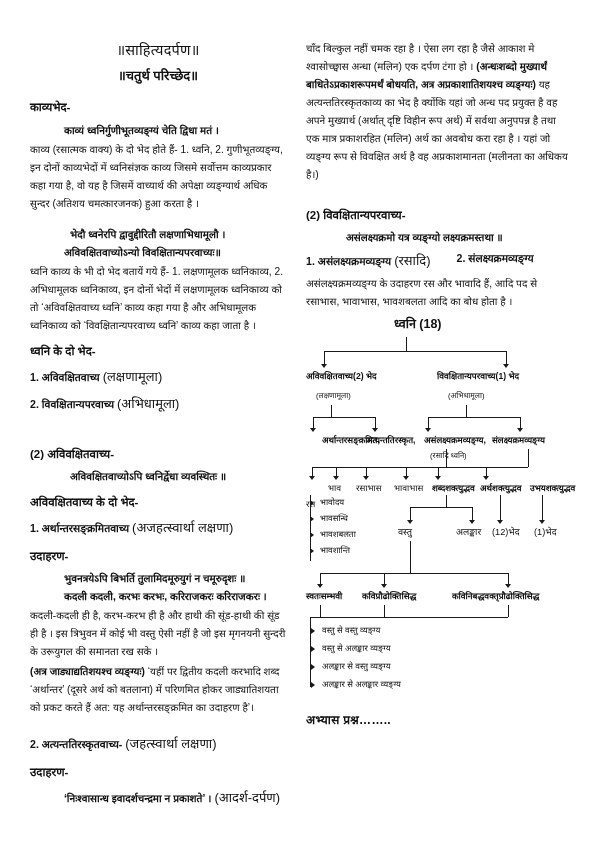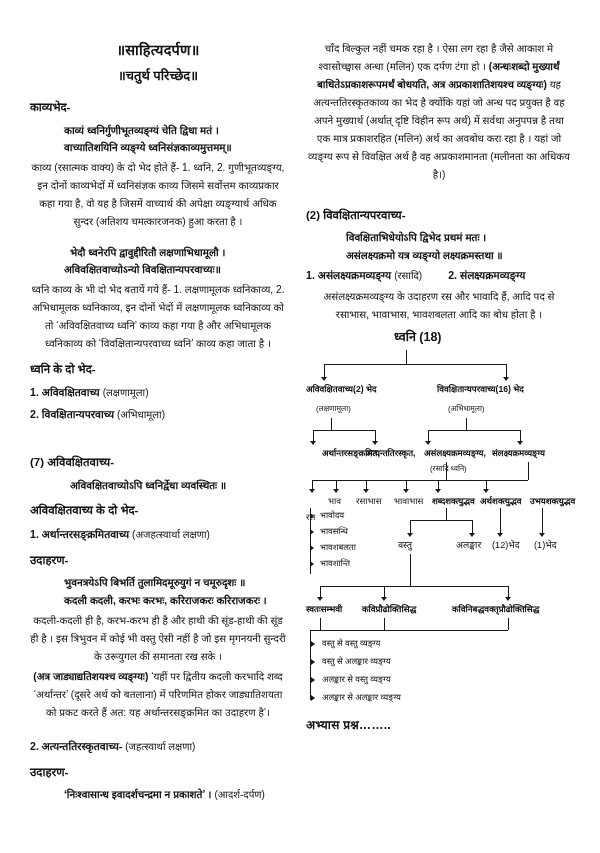--- a/index.html
+++ b/index.html
@@ -14,40 +14,40 @@
     padding:40px 28px 18px 30px;
     box-sizing:border-box;
     display:flex;gap:14px;
   }
   .col{width:268px;box-sizing:border-box;}
   .col.left{padding-right:4px;}
   .col.right{padding-left:2px;}
 
   
   .title{
-    text-align:center;font-weight:bold;font-size:14.5px;
+    text-align:center;font-weight:normal;font-size:14.5px;
     letter-spacing:.2px;margin:0 0 4px 0;line-height:1.5;
   }
   .subtitle{
     text-align:center;font-weight:bold;font-size:13px;
     margin:0 0 14px 0;line-height:1.5;
   }
   .head{font-weight:bold;font-size:11.5px;margin:10px 0 5px 0;line-height:1.5;}
   .head.tight{margin-top:8px;}
   .shloka{
     font-weight:bold;font-size:10.3px;line-height:1.72;
     margin:0 0 0 34px;
   }
   .shloka.ind2{margin-left:40px;}
   .para{
     font-size:10.2px;line-height:1.76;margin:2px 0 0 0;
-    text-align:center;
+    text-align:left;
   }
   .para b{font-weight:bold;}
-  .small{font-size:10px;font-weight:normal;}
+  .small{font-size:13px;font-weight:normal;}
   .numline{font-size:10.6px;font-weight:bold;line-height:1.85;margin:2px 0 0 0;}
   .numline .small{font-weight:normal;}
   .gap-m{height:13px;}
   .gap-l{height:20px;}
   .inline-pair{display:flex;gap:26px;}
 
   
   .diagram{position:relative;width:268px;height:378px;margin-top:6px;}
   .node{
     position:absolute;font-size:8.6px;font-weight:bold;
@@ -66,35 +66,34 @@
     border-right:3.2px solid transparent;
     border-top:4.6px solid #1a1a1a;
   }
   .arw.r{
     border-top:3.2px solid transparent;
     border-bottom:3.2px solid transparent;
     border-left:4.6px solid #1a1a1a;
     border-right:0;
   }
   .leaflist{position:absolute;font-size:8.4px;line-height:1.25;white-space:nowrap;}
-  .closing{font-size:12px;font-weight:bold;margin-top:8px;letter-spacing:.3px;}
+  .closing{font-size:12px;font-weight:bold;margin-top:16px;letter-spacing:.3px;}
 </style>
 </head>
 <body>
 
 <div class="page">
 
   <div class="col left">
 
     <div class="title">॥साहित्यदर्पण॥</div>
     <div class="subtitle">॥चतुर्थ परिच्छेद॥</div>
 
     <div class="head">काव्यभेद-</div>
     <div class="shloka">काव्यं ध्वनिर्गुणीभूतव्यङ्ग्यं चेति द्विधा मतं ।</div>
-    <div class="shloka">वाच्यातिशयिनि व्यङ्ग्ये ध्वनिसंज्ञकाव्यमुत्तमम्॥</div>
     <div class="para">काव्य (रसात्मक वाक्य) के दो भेद होते हैं- 1. ध्वनि, 2. गुणीभूतव्यङ्ग्य, इन दोनों काव्यभेदों में ध्वनिसंज्ञक काव्य जिसमे सर्वोत्तम काव्यप्रकार कहा गया है, वो यह है जिसमें वाच्यार्थ की अपेक्षा व्यङ्ग्यार्थ अधिक सुन्दर (अतिशय चमत्कारजनक) हुआ करता है ।</div>
 
     <div class="gap-m"></div>
 
     <div class="shloka ind2">भेदौ ध्वनेरपि द्वावुद्दीरितौ लक्षणाभिधामूलौ ।</div>
     <div class="shloka">अविवक्षितवाच्योऽन्यो विवक्षितान्यपरवाच्यः॥</div>
     <div class="para">ध्वनि काव्य के भी दो भेद बतायें गये हैं- 1. लक्षणामूलक ध्वनिकाव्य, 2. अभिधामूलक ध्वनिकाव्य, इन दोनों भेदों में लक्षणामूलक ध्वनिकाव्य को तो ‘अविवक्षितवाच्य ध्वनि’ काव्य कहा गया है और अभिधामूलक ध्वनिकाव्य को ‘विवक्षितान्यपरवाच्य ध्वनि’ काव्य कहा जाता है ।</div>
 
     <div class="head tight">ध्वनि के दो भेद-</div>
     <div class="numline">
@@ -103,21 +102,21 @@
       <span class="small">(लक्षणामूला)</span>
     </div>
     <div class="numline">
       <span>2.</span>
       <span>विवक्षितान्यपरवाच्य</span>
       <span class="small">(अभिधामूला)</span>
     </div>
 
     <div class="gap-l"></div>
 
-    <div class="head">(7) अविवक्षितवाच्य-</div>
+    <div class="head">(2) अविवक्षितवाच्य-</div>
     <div class="shloka ind2">अविवक्षितवाच्योऽपि ध्वनिर्द्वेधा व्यवस्थितः ॥</div>
     <div class="head tight">अविवक्षितवाच्य के दो भेद-</div>
 
     <div class="numline">
       <span>1. अर्थान्तरसङ्क्रमितवाच्य</span>
       <span class="small">(अजहत्स्वार्था लक्षणा)</span>
     </div>
     <div class="head tight">उदाहरण-</div>
     <div class="shloka">भुवनत्रयेऽपि बिभर्ति तुलामिदमूरुयुगं न चमूरुदृशः ॥</div>
     <div class="shloka">कदली कदली, करभः करभः, करिराजकरः करिराजकरः ।</div>
@@ -144,21 +143,20 @@
 
     <div class="para" style="margin-top:0">
       <span>चाँद बिल्कुल नहीं चमक रहा है । ऐसा लग रहा है जैसे आकाश मे श्वासोच्छ्वास अन्धा (मलिन) एक दर्पण टंगा हो ।</span>
       <b>(अन्धःशब्दो मुख्यार्थं बाधितेऽप्रकाशरूपमर्थं बोधयति, अत्र अप्रकाशातिशयश्च व्यङ्ग्यः)</b>
       <span>यह अत्यन्ततिरस्कृतकाव्य का भेद है क्योंकि यहां जो अन्ध पद प्रयुक्त है वह अपने मुख्यार्थ (अर्थात् दृष्टि विहीन रूप अर्थ) में सर्वथा अनुपपन्न है तथा एक मात्र प्रकाशरहित (मलिन) अर्थ का अवबोध करा रहा है । यहां जो व्यङ्ग्य रूप से विवक्षित अर्थ है वह अप्रकाशमानता (मलीनता का अधिकय है।)</span>
     </div>
 
     <div class="gap-m"></div>
 
     <div class="head">(2) विवक्षितान्यपरवाच्य-</div>
-    <div class="shloka ind2">विवक्षिताभिधेयोऽपि द्विभेद प्रथमं मतः ।</div>
     <div class="shloka ind2">असंलक्ष्यक्रमो यत्र व्यङ्ग्यो लक्ष्यक्रमस्तथा ॥</div>
 
     <div class="numline inline-pair">
       <span>
         <span>1.</span>
         <span>असंलक्ष्यक्रमव्यङ्ग्य</span>
         <span class="small">(रसादि)</span>
       </span>
       <span>
         <span>2.</span>
@@ -173,21 +171,21 @@
 
       <div class="ln v" style="left:100px;top:20px;height:14px;"></div>
       <div class="ln h" style="left:18px;top:34px;width:182px;"></div>
       <div class="ln v" style="left:18px;top:34px;height:14px;"></div>
       <div class="ln v" style="left:200px;top:34px;height:14px;"></div>
       <div class="arw" style="left:15px;top:47px;"></div>
       <div class="arw" style="left:197px;top:47px;"></div>
 
       <div class="node" style="left:0px;top:54px;">अविवक्षितवाच्य(2) भेद</div>
       <div class="node tiny" style="left:10px;top:74px;">(लक्षणामूला)</div>
-      <div class="node" style="left:131px;top:54px;">विवक्षितान्यपरवाच्य(16) भेद</div>
+      <div class="node" style="left:131px;top:54px;">विवक्षितान्यपरवाच्य(1) भेद</div>
       <div class="node tiny" style="left:142px;top:74px;">(अभिधामूला)</div>
 
       <div class="ln v" style="left:25px;top:88px;height:12px;"></div>
       <div class="ln h" style="left:7px;top:100px;width:62px;"></div>
       <div class="ln v" style="left:7px;top:100px;height:12px;"></div>
       <div class="ln v" style="left:69px;top:100px;height:12px;"></div>
       <div class="arw" style="left:4px;top:111px;"></div>
       <div class="arw" style="left:66px;top:111px;"></div>
 
       <div class="ln v" style="left:160px;top:88px;height:12px;"></div>

